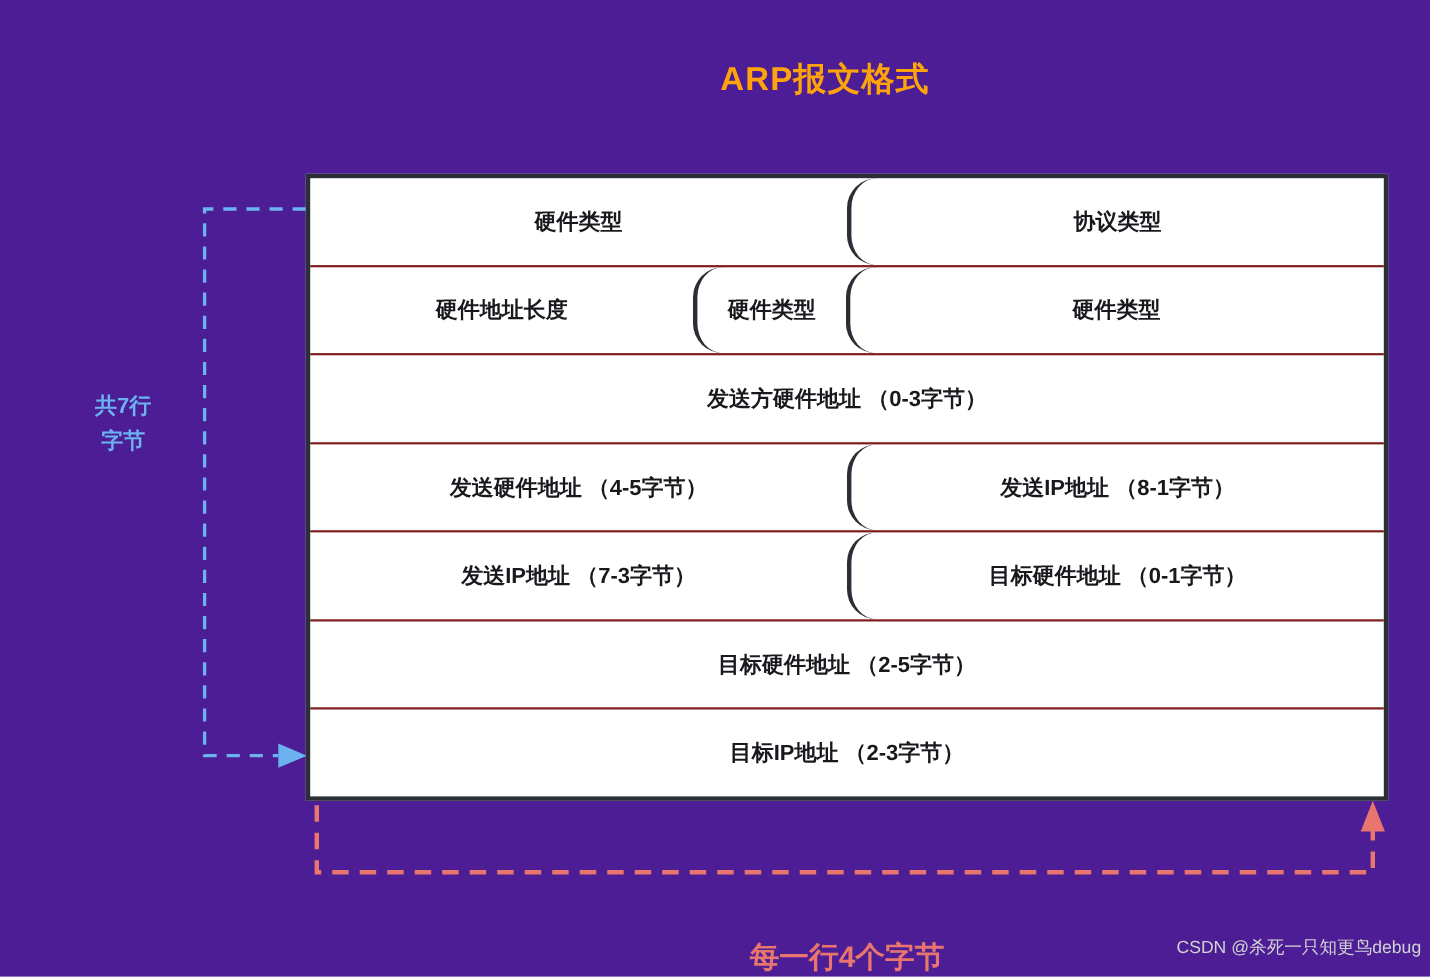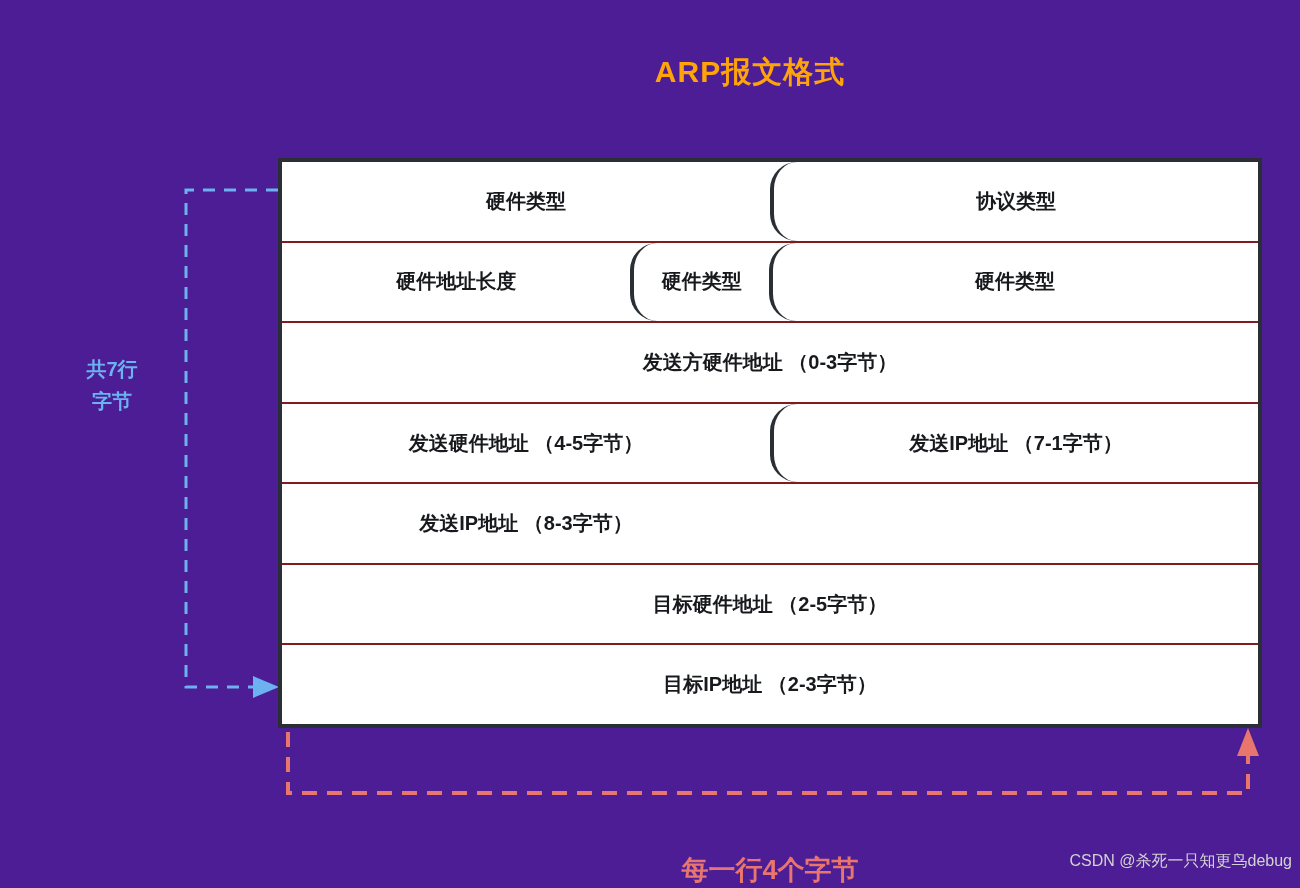--- a/index.html
+++ b/index.html
@@ -109,24 +109,25 @@
     <div class="t-row">
       <div class="t-cell w36">硬件地址长度</div>
       <div class="t-cell w14">硬件类型</div>
       <div class="t-cell w50">硬件类型</div>
     </div>
     <div class="t-row">
       <div class="t-cell w100">发送方硬件地址 （0-3字节）</div>
     </div>
     <div class="t-row">
       <div class="t-cell w50">发送硬件地址 （4-5字节）</div>
-      <div class="t-cell w50">发送IP地址 （7-1字节）</div>
+      <div class="t-cell w50">发送IP地址 （8-1字节）</div>
     </div>
     <div class="t-row">
-      <div class="t-cell w50">发送IP地址 （8-3字节）</div>
+      <div class="t-cell w50">发送IP地址 （7-3字节）</div>
+      <div class="t-cell w50">目标硬件地址 （0-1字节）</div>
     </div>
     <div class="t-row">
       <div class="t-cell w100">目标硬件地址 （2-5字节）</div>
     </div>
     <div class="t-row">
       <div class="t-cell w100">目标IP地址 （2-3字节）</div>
     </div>
   </div>
 
   <div class="note-left">

